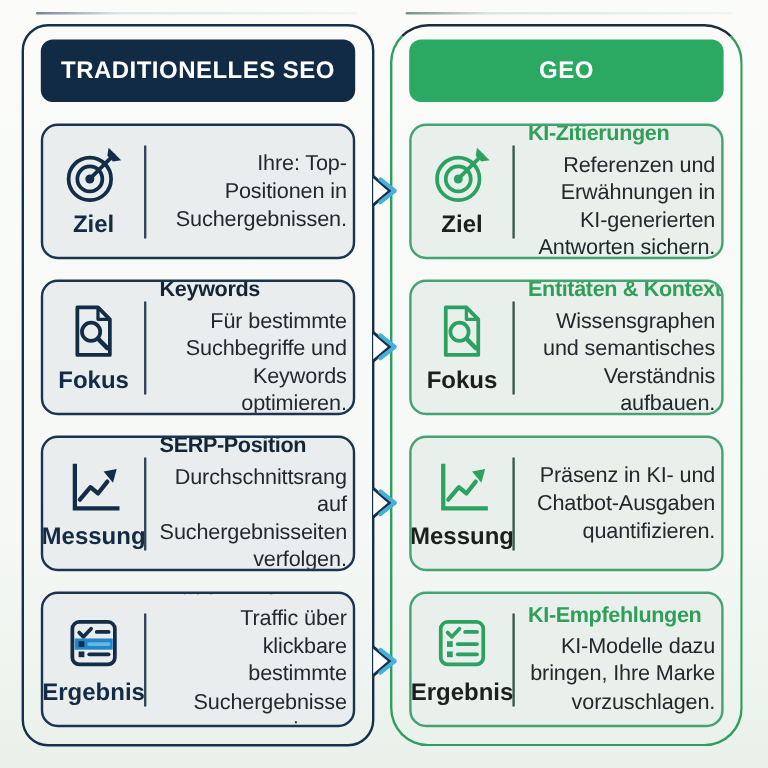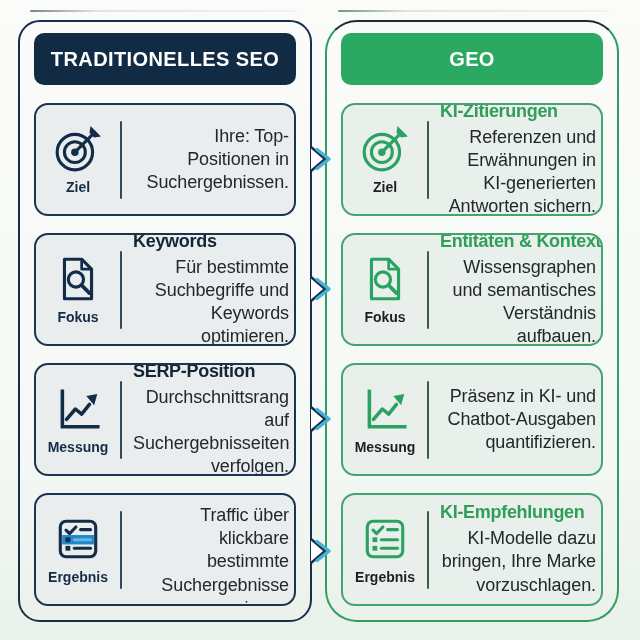--- a/index.html
+++ b/index.html
@@ -44,21 +44,21 @@
   }
   .card:last-child{margin-bottom:0;}
 
   .iconcol{
     width:84px;flex-shrink:0;
     display:flex;flex-direction:column;align-items:center;justify-content:center;
   }
   .icon{color:var(--icon);line-height:0;}
   .icon svg{width:50px;height:50px;display:block;}
   .icon-label{
-    margin-top:5px;font-weight:bold;font-size:14px;color:var(--label);
+    margin-top:5px;font-weight:bold;font-size:20px;color:var(--label);
   }
   .vdivider{width:2px;height:78px;background:var(--divider);flex-shrink:0;border-radius:1px;}
   .textcol{flex:1;padding:0 5px 0 11px;min-width:0;}
   .card-title{
     margin:0 0 4px 0;font-size:18px;font-weight:bold;color:var(--title);
     letter-spacing:-.3px;white-space:nowrap;
   }
   .card-body{
     margin:0;font-size:18px;line-height:1.28;color:#22282c;letter-spacing:-.1px;text-align:right;
   }

